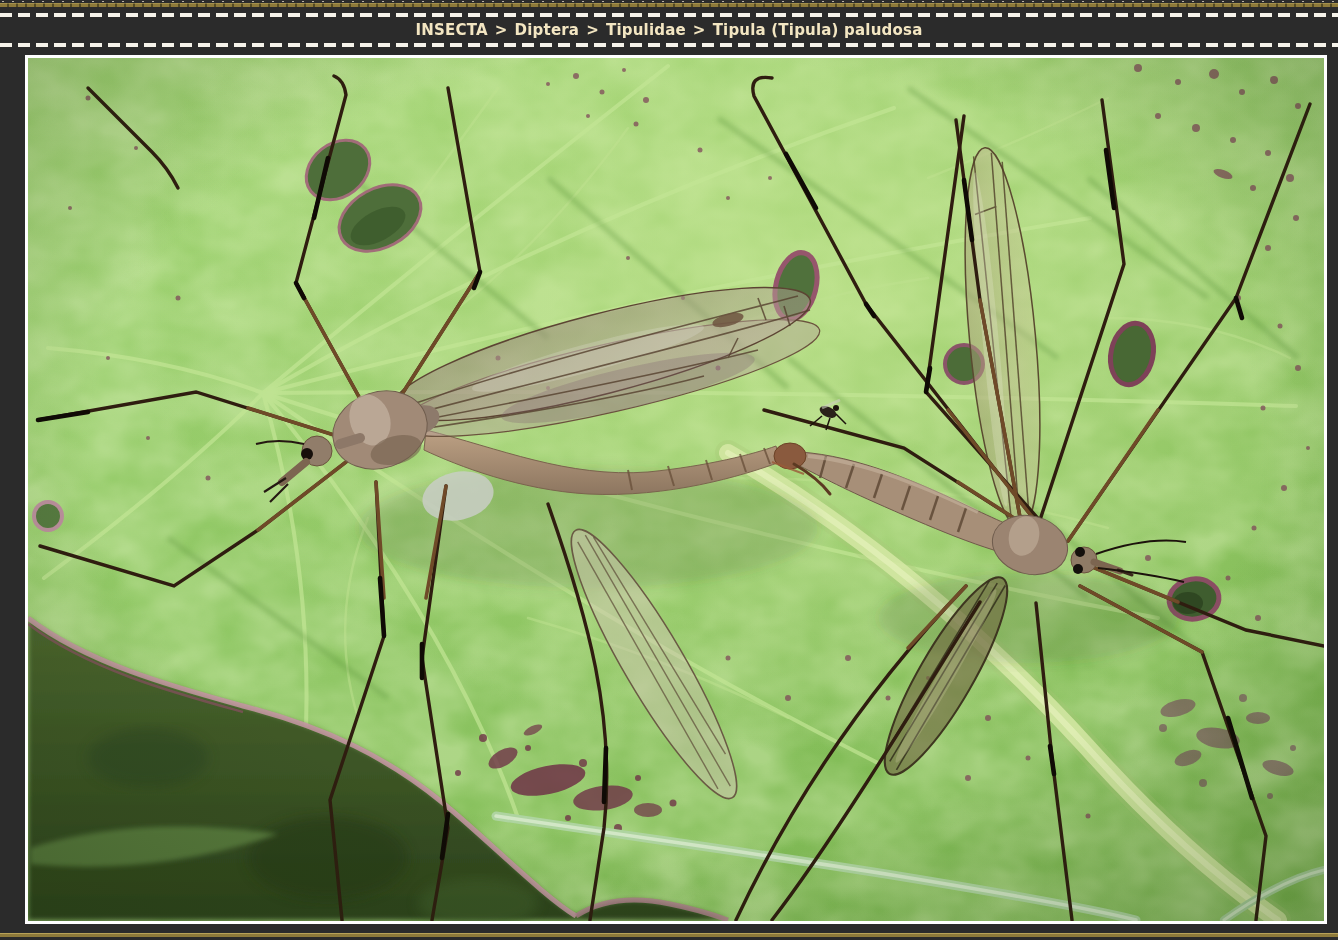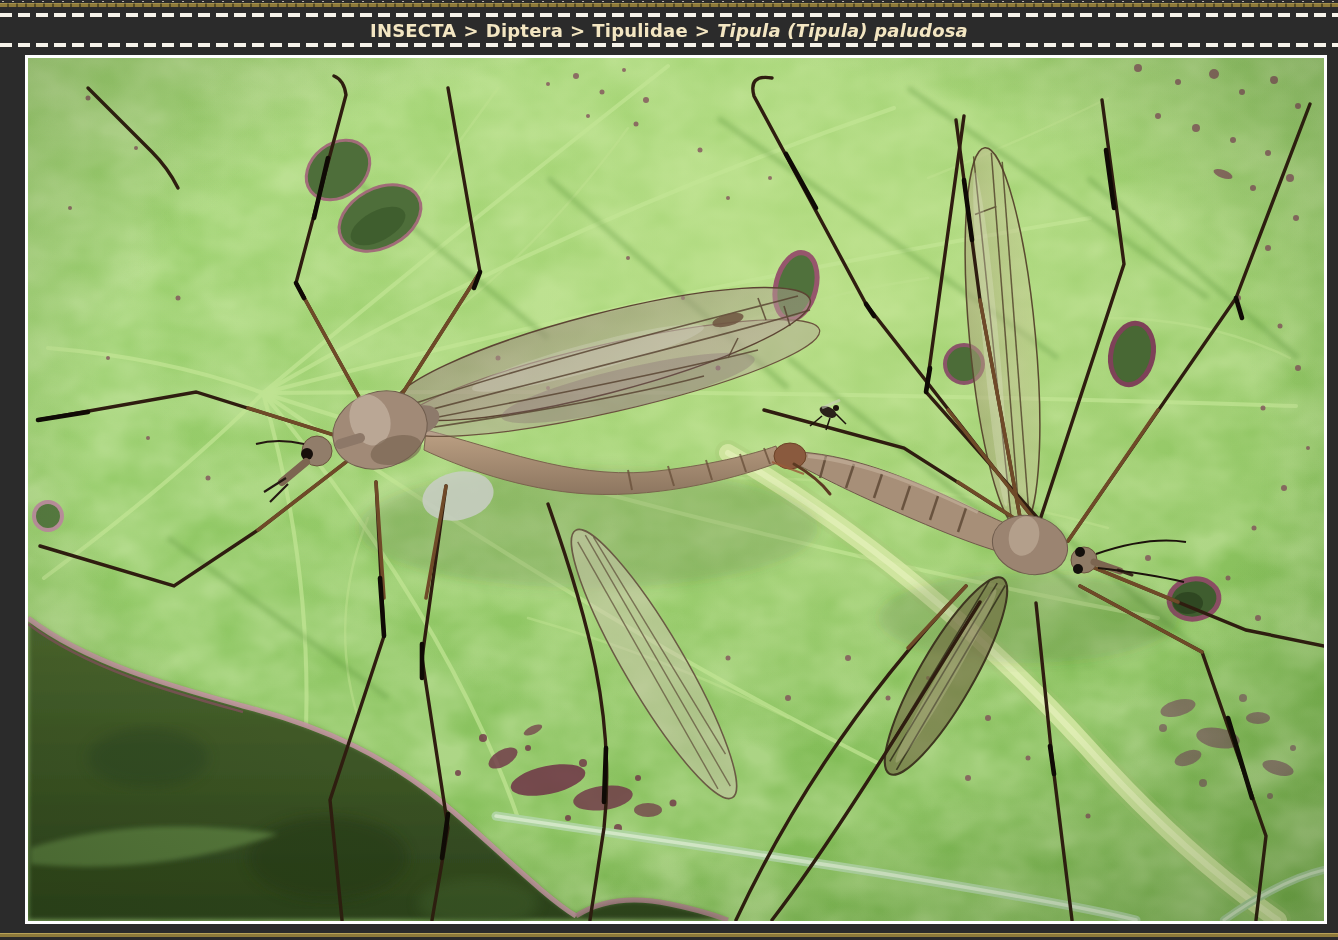--- a/index.html
+++ b/index.html
@@ -10,23 +10,23 @@
     background-image:radial-gradient(circle 1.1px at 3px 1.5px,#b9b2a2 60%,transparent 65%);
     background-size:10px 3px;background-repeat:repeat-x;}
   .gold-top{top:3px;height:4px;
     background:repeating-linear-gradient(90deg,#8e7a3a 0 7px,#544a22 7px 9px);
     border-top:1px solid rgba(190,170,100,.45);box-sizing:border-box;}
   .dash-rule{height:4px;
     background:repeating-linear-gradient(90deg,#f6f3ea 0 12px,transparent 12px 18px);}
   .dash-top{top:13px;}
   .dash-bottom{top:43px;}
   .crumbs{top:19px;height:22px;display:flex;justify-content:center;align-items:center;
-    color:#f3e6c2;font-size:18px;font-weight:bold;letter-spacing:.2px;white-space:pre;}
+    color:#f3e6c2;font-size:15px;font-weight:bold;letter-spacing:.2px;white-space:pre;}
   .crumb{cursor:pointer;}
-  .crumb.species{font-style:italic;}
+  .crumb.species{}
   .sep{margin:0 7px;}
   .photo-frame{position:absolute;left:25px;top:55px;width:1296px;height:863px;
     border:3px solid #ffffff;background:#7fb852;}
   .photo-frame svg{display:block;}
   .gold-bottom{top:933px;height:4px;background:#8e7a3a;
     border-top:1px solid #b8a258;box-sizing:border-box;}
 </style>
 </head>
 <body>
 

